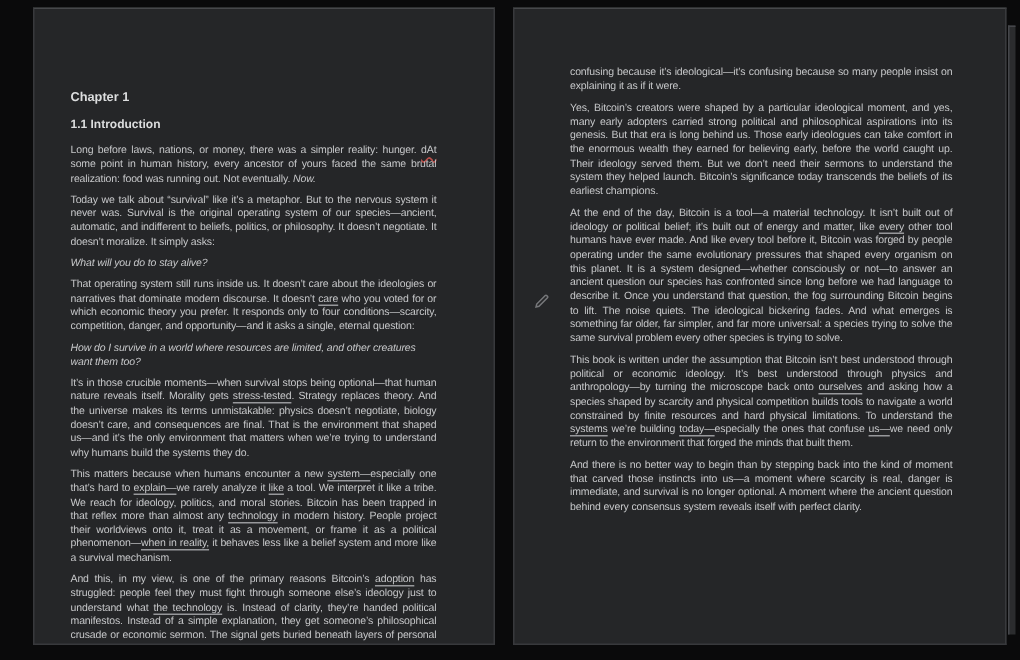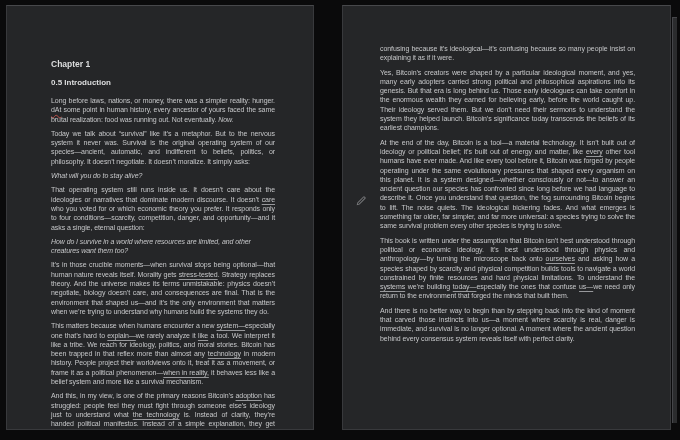--- a/index.html
+++ b/index.html
@@ -2,21 +2,21 @@
 <html><head>
 <meta charset="utf-8">
 <style>
   html,body{margin:0;padding:0;width:680px;height:440px;overflow:hidden;}
   body{background:#0a0a0b;font-family:"Liberation Sans",sans-serif;position:relative;}
   .page{
     position:absolute;top:5px;height:425px;box-sizing:border-box;
     background:#252628;border:1px solid #38393c;border-top-color:#47484b;
     overflow:hidden;
   }
-  .page-left{left:6px;width:308px;padding:53px 38px 0 44px;}
+  .page-left{left:22px;width:308px;padding:53px 38px 0 24px;}
   .page-right{left:342px;width:329px;padding:38px 35px 0 37px;}
   .h1{font-size:8.5px;font-weight:bold;color:#dcddde;margin:0 0 9px 0;}
   .h2{font-size:8px;font-weight:bold;color:#dcddde;margin:0 0 9px 0;}
   .p{font-size:7px;line-height:9.3px;letter-spacing:-0.08px;text-align:justify;
      color:#c6c7c9;margin:0 0 5px 0;}
   .pi{font-size:7px;line-height:9.3px;letter-spacing:-0.08px;text-align:left;
      color:#c6c7c9;margin:0 0 5px 0;font-style:italic;}
   .italic{font-style:italic;}
   .spell{
     text-decoration:underline;text-decoration-style:wavy;
@@ -37,21 +37,21 @@
     position:absolute;right:3px;top:17px;width:5px;height:406px;
     background:#2b2c2e;border-left:1px solid #45464a;border-top:1px solid #45464a;
     box-sizing:border-box;
   }
 </style>
 </head>
 <body>
 
 <div class="page page-left">
     <div class="h1"><span>Chapter 1</span></div>
-    <div class="h2"><span>0.5 Introduction</span></div>
+    <div class="h2"><span>1.1 Introduction</span></div>
     <div class="p"><span>Long before laws, nations, or money, there was a simpler reality: hunger. </span><span class="spell">dAt</span><span> some point in human history, every ancestor of yours faced the same brutal realization: food was running out. Not eventually. </span><span class="italic">Now.</span></div>
     <div class="p"><span>Today we talk about “survival” like it’s a metaphor. But to the nervous system it never was. Survival is the original operating system of our species—ancient, automatic, and indifferent to beliefs, politics, or philosophy. It doesn’t negotiate. It doesn’t moralize. It simply asks:</span></div>
     <div class="pi"><span>What will you do to stay alive?</span></div>
     <div class="p"><span>That operating system still runs inside us. It doesn’t care about the ideologies or narratives that dominate modern discourse. It doesn’t </span><span class="grammar">care</span><span> who you voted for or which economic theory you prefer. It responds only to four conditions—scarcity, competition, danger, and opportunity—and it asks a single, eternal question:</span></div>
     <div class="pi"><span>How do I survive in a world where resources are limited, and other creatures want them too?</span></div>
     <div class="p"><span>It’s in those crucible moments—when survival stops being optional—that human nature reveals itself. Morality gets </span><span class="grammar">stress-tested</span><span>. Strategy replaces theory. And the universe makes its terms unmistakable: physics doesn’t negotiate, biology doesn’t care, and consequences are final. That is the environment that shaped us—and it’s the only environment that matters when we’re trying to understand why humans build the systems they do.</span></div>
     <div class="p"><span>This matters because when humans encounter a new </span><span class="grammar">system—</span><span>especially one that’s hard to </span><span class="grammar">explain—</span><span>we rarely analyze it </span><span class="grammar">like</span><span> a tool. We interpret it like a tribe. We reach for ideology, politics, and moral stories. Bitcoin has been trapped in that reflex more than almost any </span><span class="grammar">technology</span><span> in modern history. People project their worldviews onto it, treat it as a movement, or frame it as a political phenomenon—</span><span class="grammar">when in reality,</span><span> it behaves less like a belief system and more like a survival mechanism.</span></div>
     <div class="p"><span>And this, in my view, is one of the primary reasons Bitcoin’s </span><span class="grammar">adoption</span><span> has struggled: people feel they must fight through someone else’s ideology just to understand what </span><span class="grammar">the technology</span><span> is. Instead of clarity, they’re handed political manifestos. Instead of a simple explanation, they get someone’s philosophical crusade or economic sermon. The signal gets buried beneath layers of personal belief, and every explanation starts to feel like an attempt to recruit you into a worldview rather than describe a tool. The tragedy is that Bitcoin isn’t</span></div>
   </div>
 

